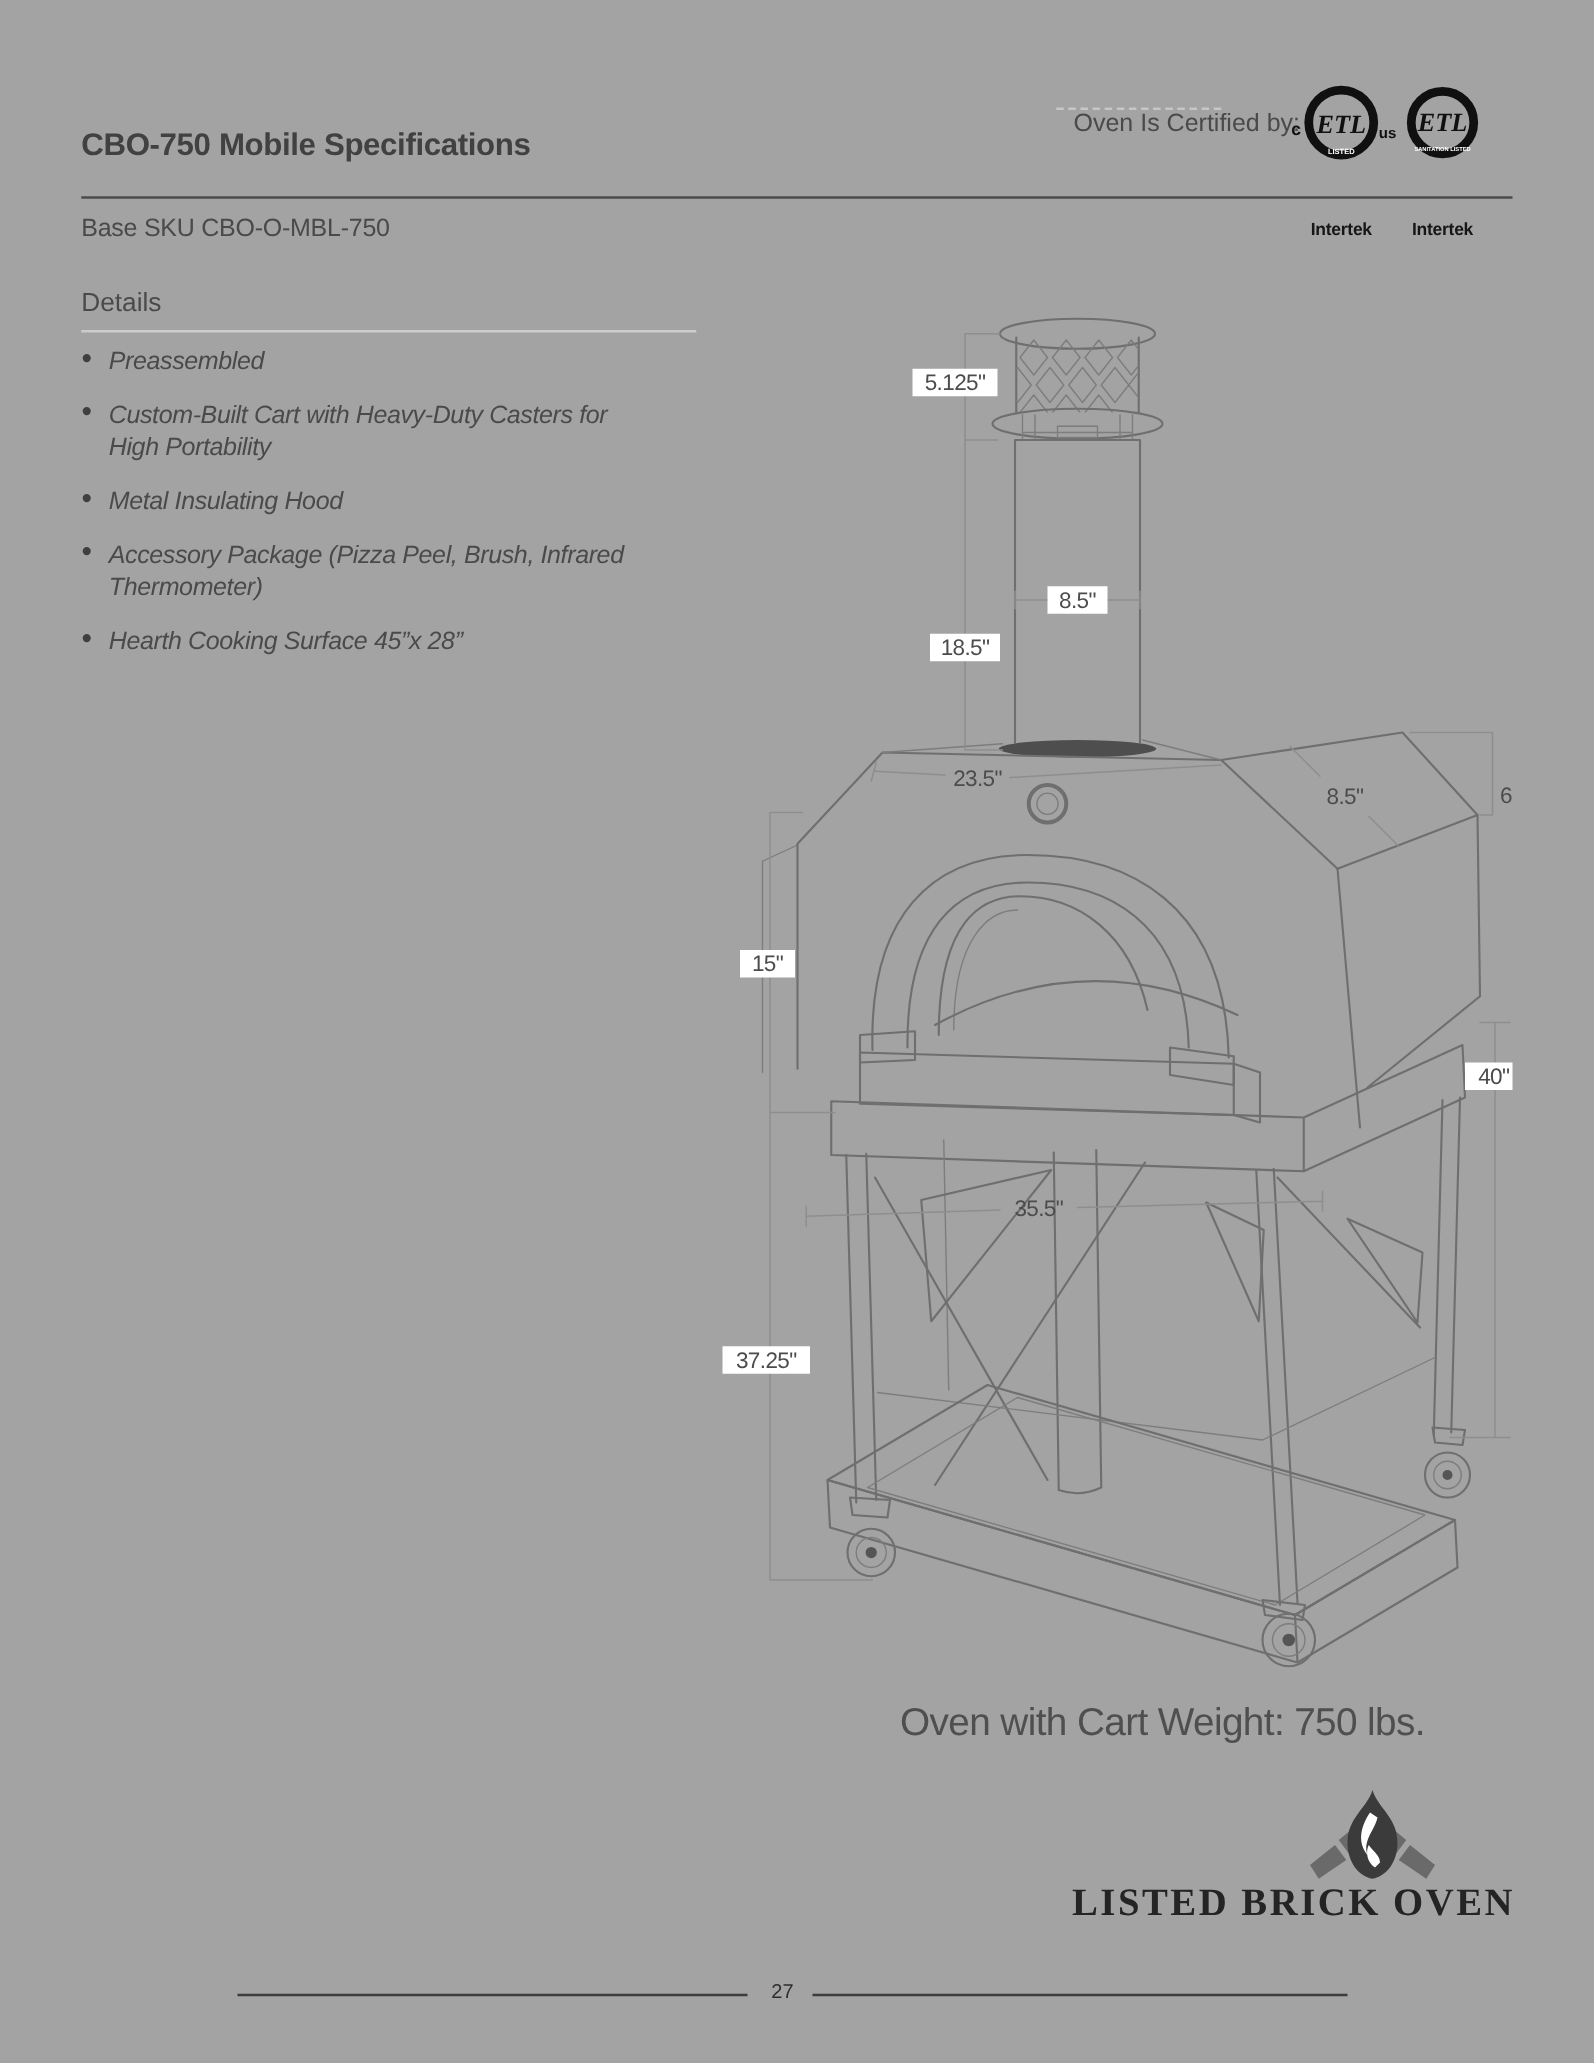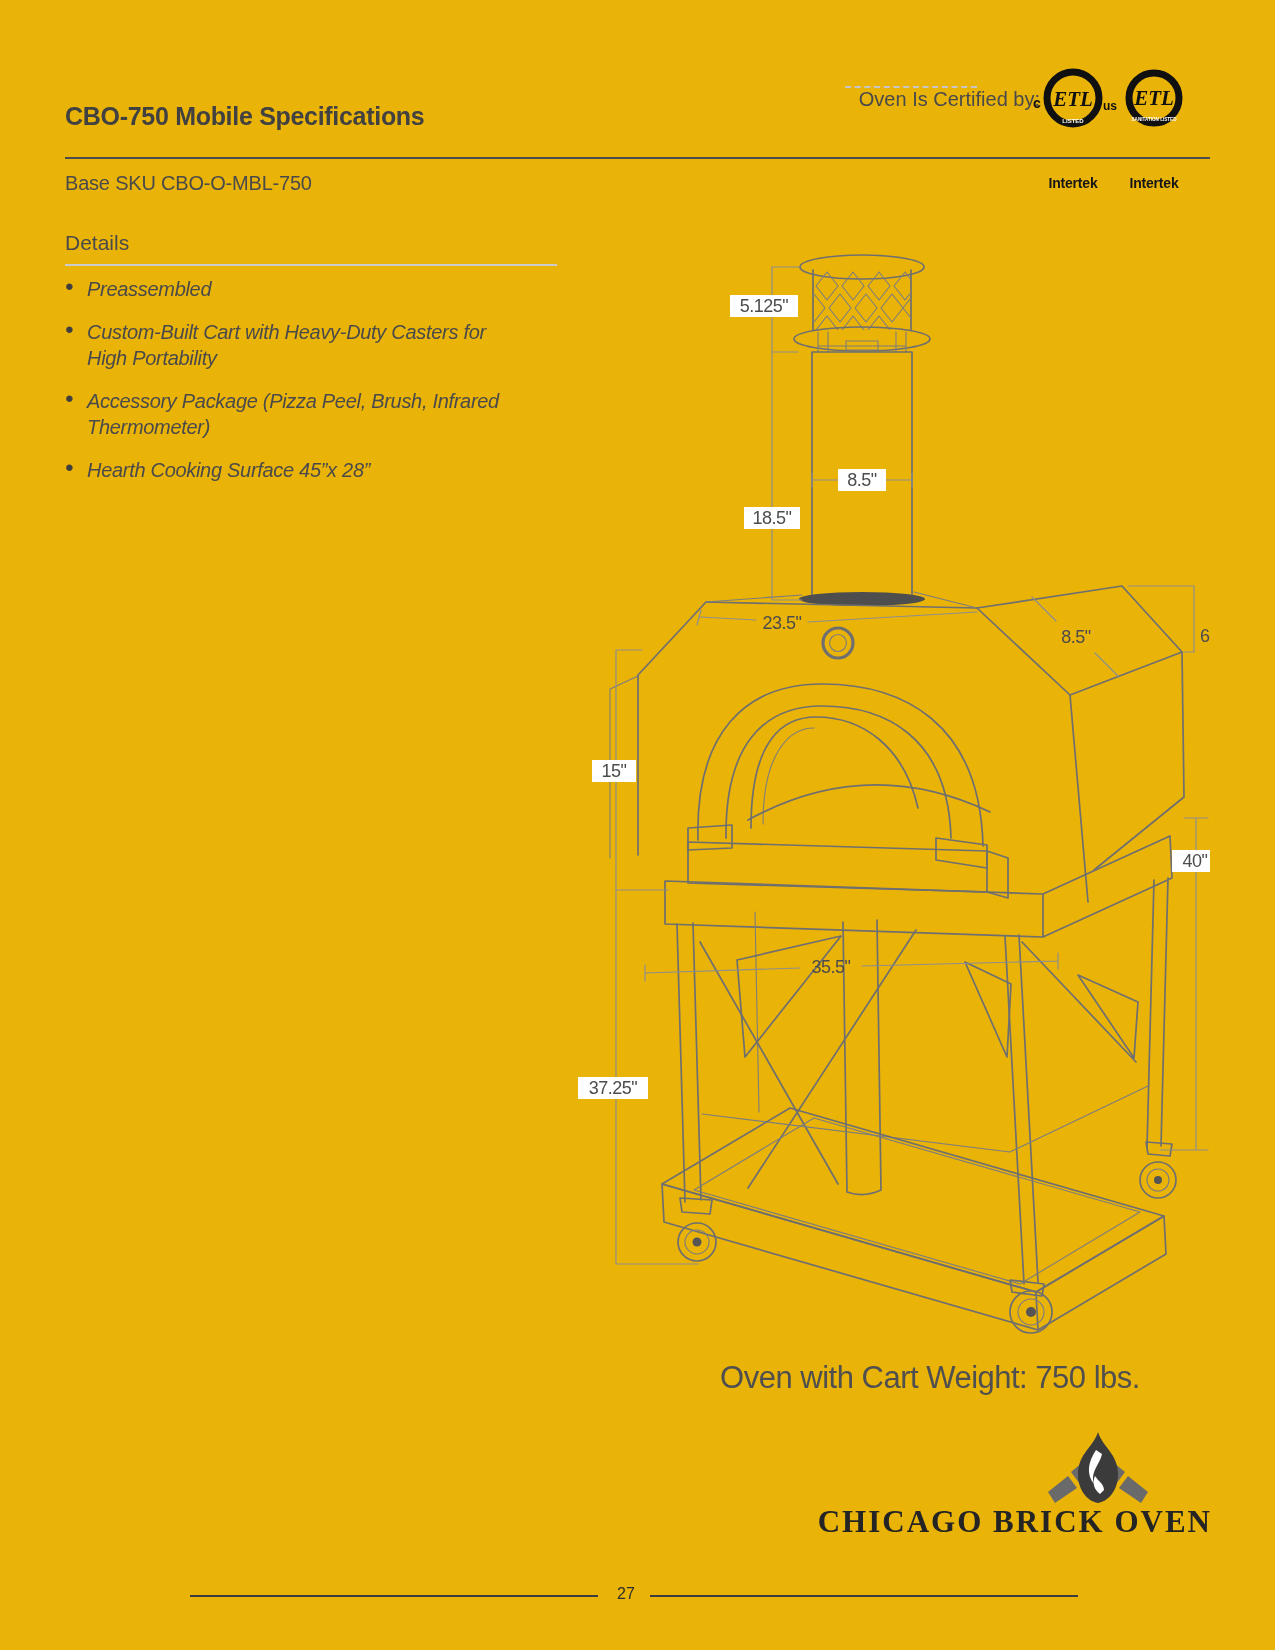--- a/index.html
+++ b/index.html
@@ -1,17 +1,17 @@
 <!DOCTYPE html>
 <html><head>
 <meta charset="utf-8">
 <style>
   html,body{margin:0;padding:0;background:#888;}
   .page{
-    position:relative;width:1275px;height:1650px;background:#eab308;
+    position:relative;width:1275px;height:1650px;background:#a3a3a3;
     font-family:"Liberation Sans",sans-serif;color:#4a4a4a;overflow:hidden;
     margin:0 auto;
   }
   .abs{position:absolute;}
   .title{left:65px;top:102px;font-size:25px;font-weight:bold;color:#414141;letter-spacing:-0.3px;}
   .title-rule{left:65px;top:157px;width:1145px;height:2px;background:#4c4c4c;}
   .sku{left:65px;top:172px;font-size:20px;color:#4a4a4a;letter-spacing:-0.2px;}
   .details-h{left:65px;top:231px;font-size:21px;color:#4a4a4a;}
   .details-rule{left:65px;top:264px;width:492px;height:2px;background:#cccccc;}
   .bullets{left:65px;top:276px;width:462px;margin:0;padding:0;list-style:none;}
@@ -65,20 +65,21 @@
     <text class="etl-t" x="36" y="43" text-anchor="middle">ETL</text>
     <text class="etl-arc" style="font-size:4.6px" x="36" y="59" text-anchor="middle">SANITATION LISTED</text>
   </svg>
   <div class="abs intertek it2">Intertek</div>
 
   <div class="abs details-h">Details</div>
   <div class="abs details-rule"></div>
   <ul class="abs bullets">
     <li>Preassembled</li>
     <li>Custom-Built Cart with Heavy-Duty Casters for High Portability</li>
+    <li>Metal Insulating Hood</li>
     <li>Accessory Package (Pizza Peel, Brush, Infrared Thermometer)</li>
     <li>Hearth Cooking Surface 45”x 28”</li>
   </ul>
 
   <svg class="abs" style="left:550px;top:240px" width="660" height="1100" viewBox="0 0 660 1100">
     <defs>
         <clipPath id="capClip">
           <rect x="263" y="28" width="98" height="62"></rect>
         </clipPath>
       </defs>
@@ -202,19 +203,19 @@
 
   <svg class="abs" style="left:1042px;top:1432px" width="112" height="74" viewBox="0 0 112 74">
     <polygon points="6,60 26,44 35,56 13,71" fill="#6a6a6a"></polygon>
     <polygon points="29,40 46,26 54,38 38,52" fill="#6a6a6a"></polygon>
     <polygon points="106,60 86,44 77,56 99,71" fill="#6a6a6a"></polygon>
     <polygon points="83,40 66,26 58,38 74,52" fill="#6a6a6a"></polygon>
     <path d="M56,0 C52,14 36,22 36,42 C36,58 45,69 56,71 C67,69 76,58 76,42 C76,22 60,14 56,0 Z" fill="#3b3b3b"></path>
     <path d="M54,18 C46,30 44,42 52,52 C48,40 58,32 60,22 Z" fill="#ffffff"></path>
     <path d="M58,62 C52,58 50,50 53,44 C57,50 62,52 62,58 Z" fill="#ffffff"></path>
   </svg>
-  <div class="abs brand">CHICAGO BRICK OVEN</div>
+  <div class="abs brand">LISTED BRICK OVEN</div>
 
   <div class="abs foot-line fl1"></div>
   <div class="abs pagenum">27</div>
   <div class="abs foot-line fl2"></div>
 
 </div>
 
 </body></html>

